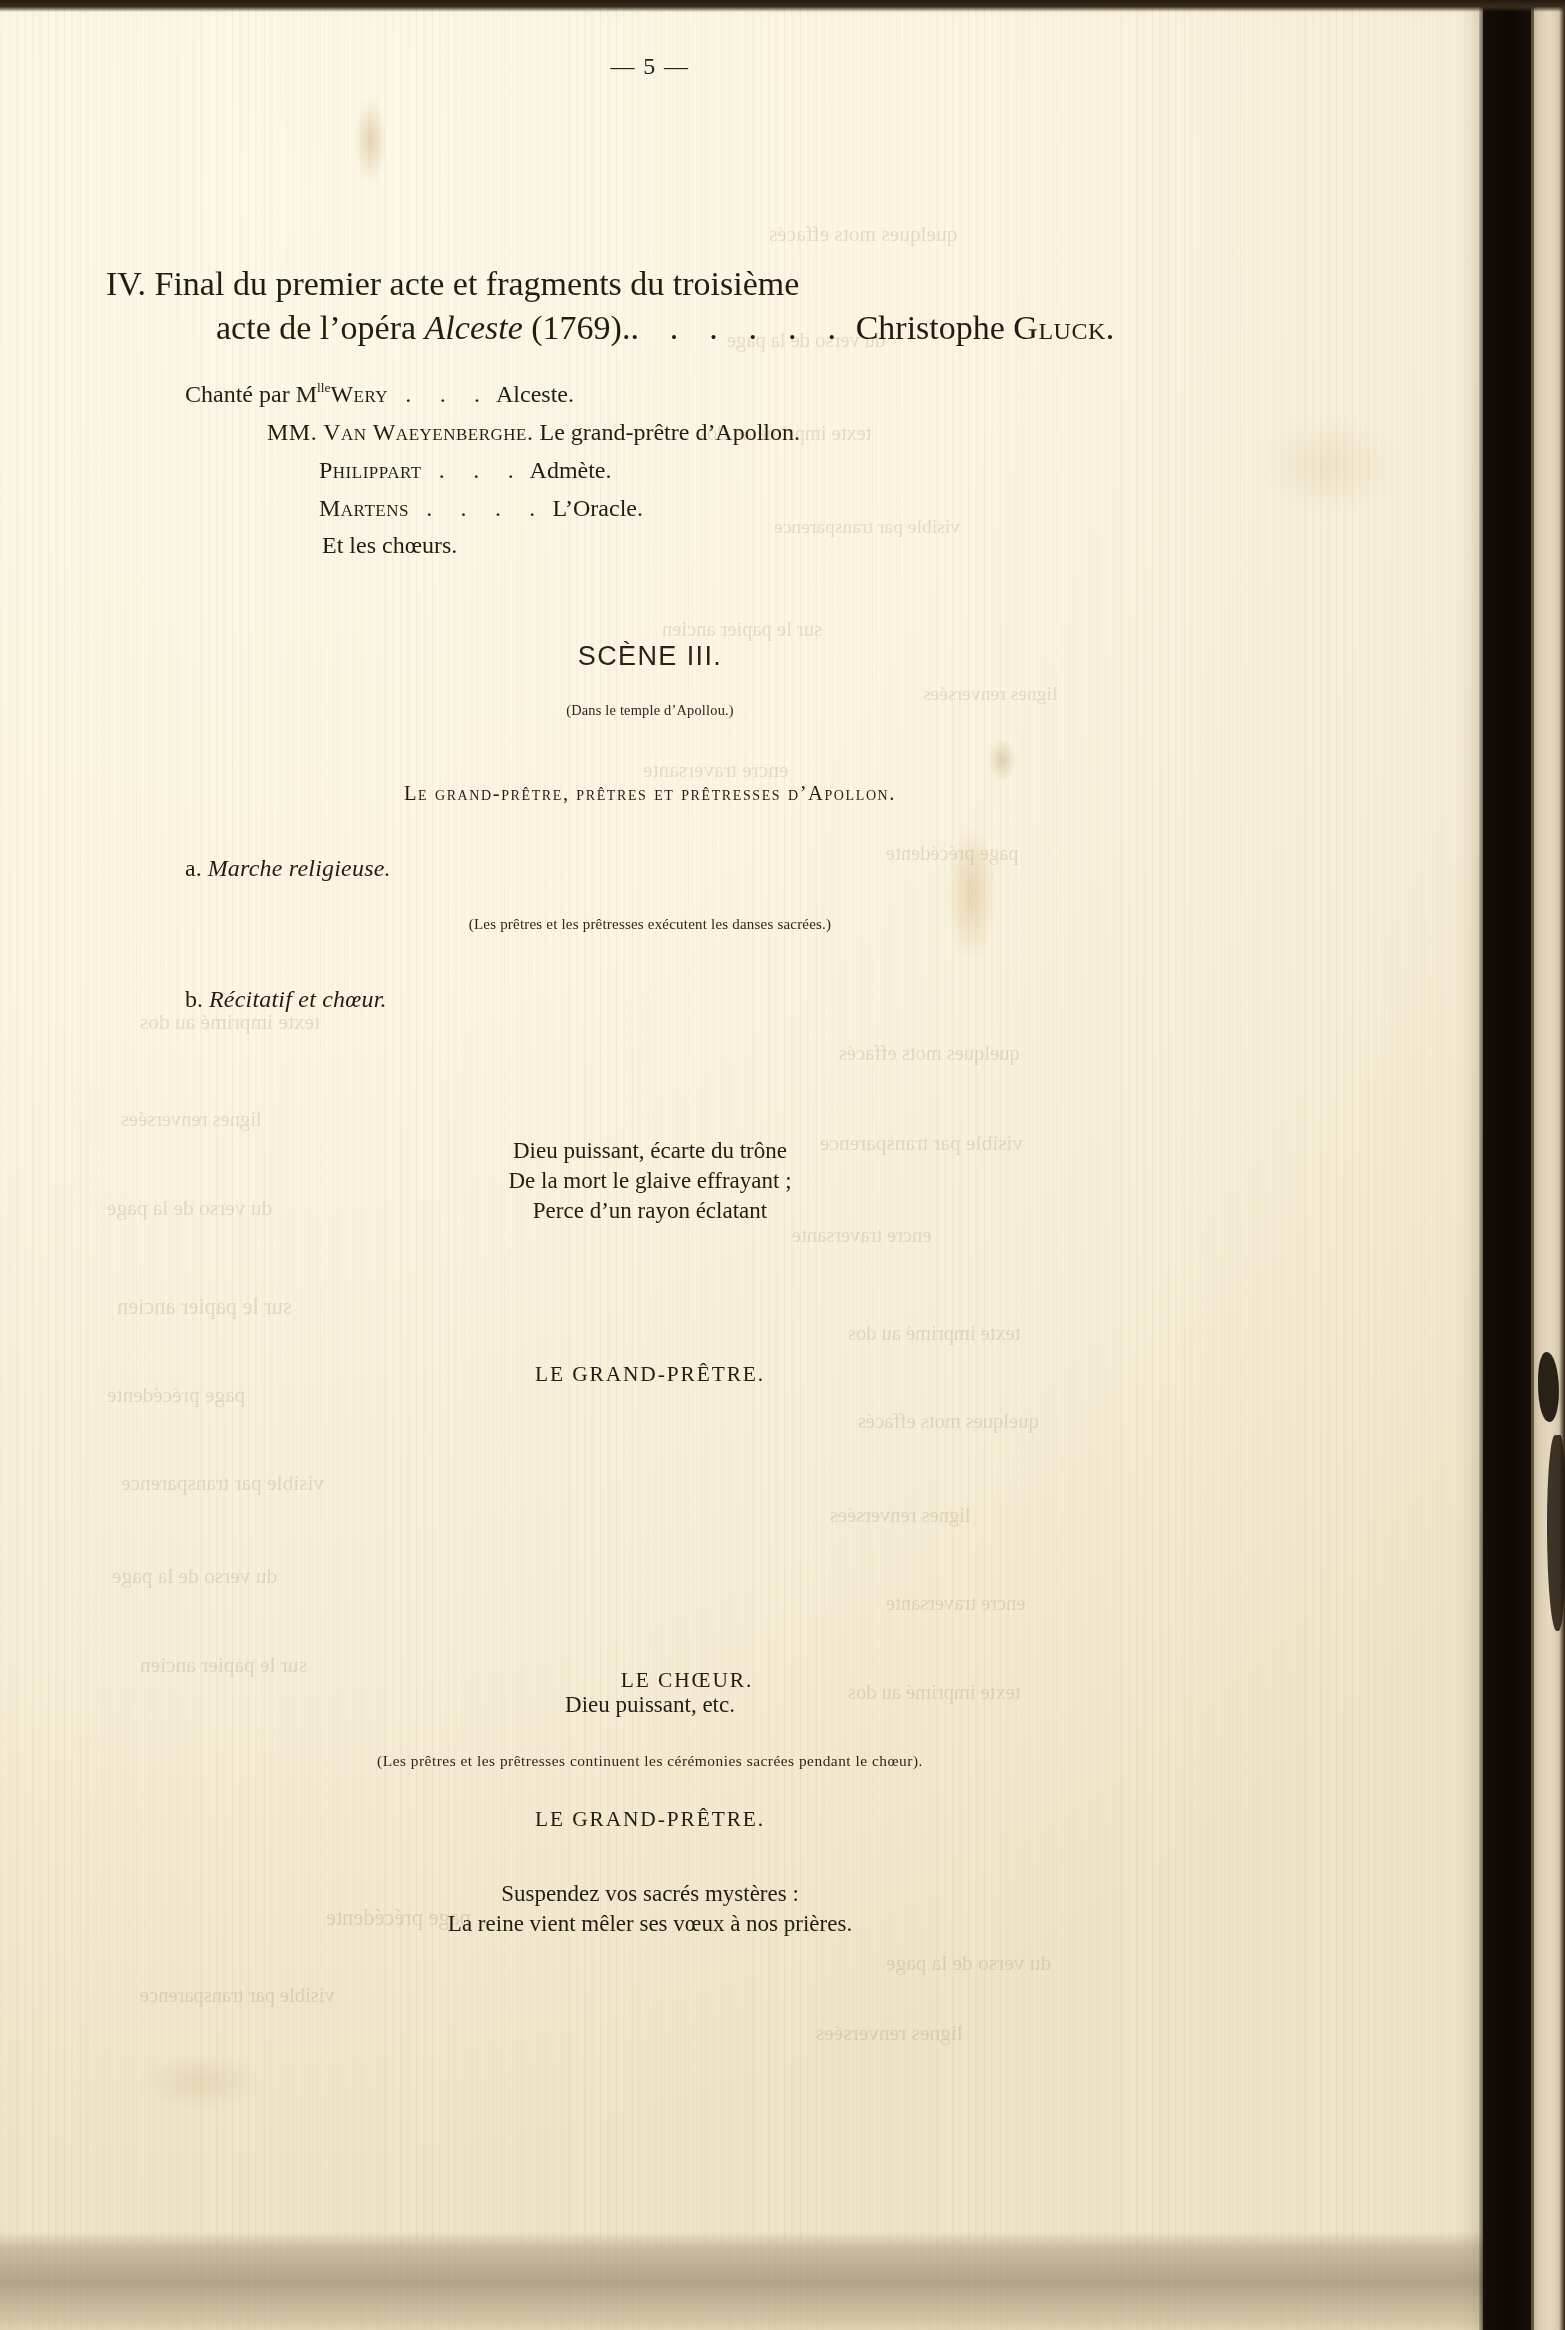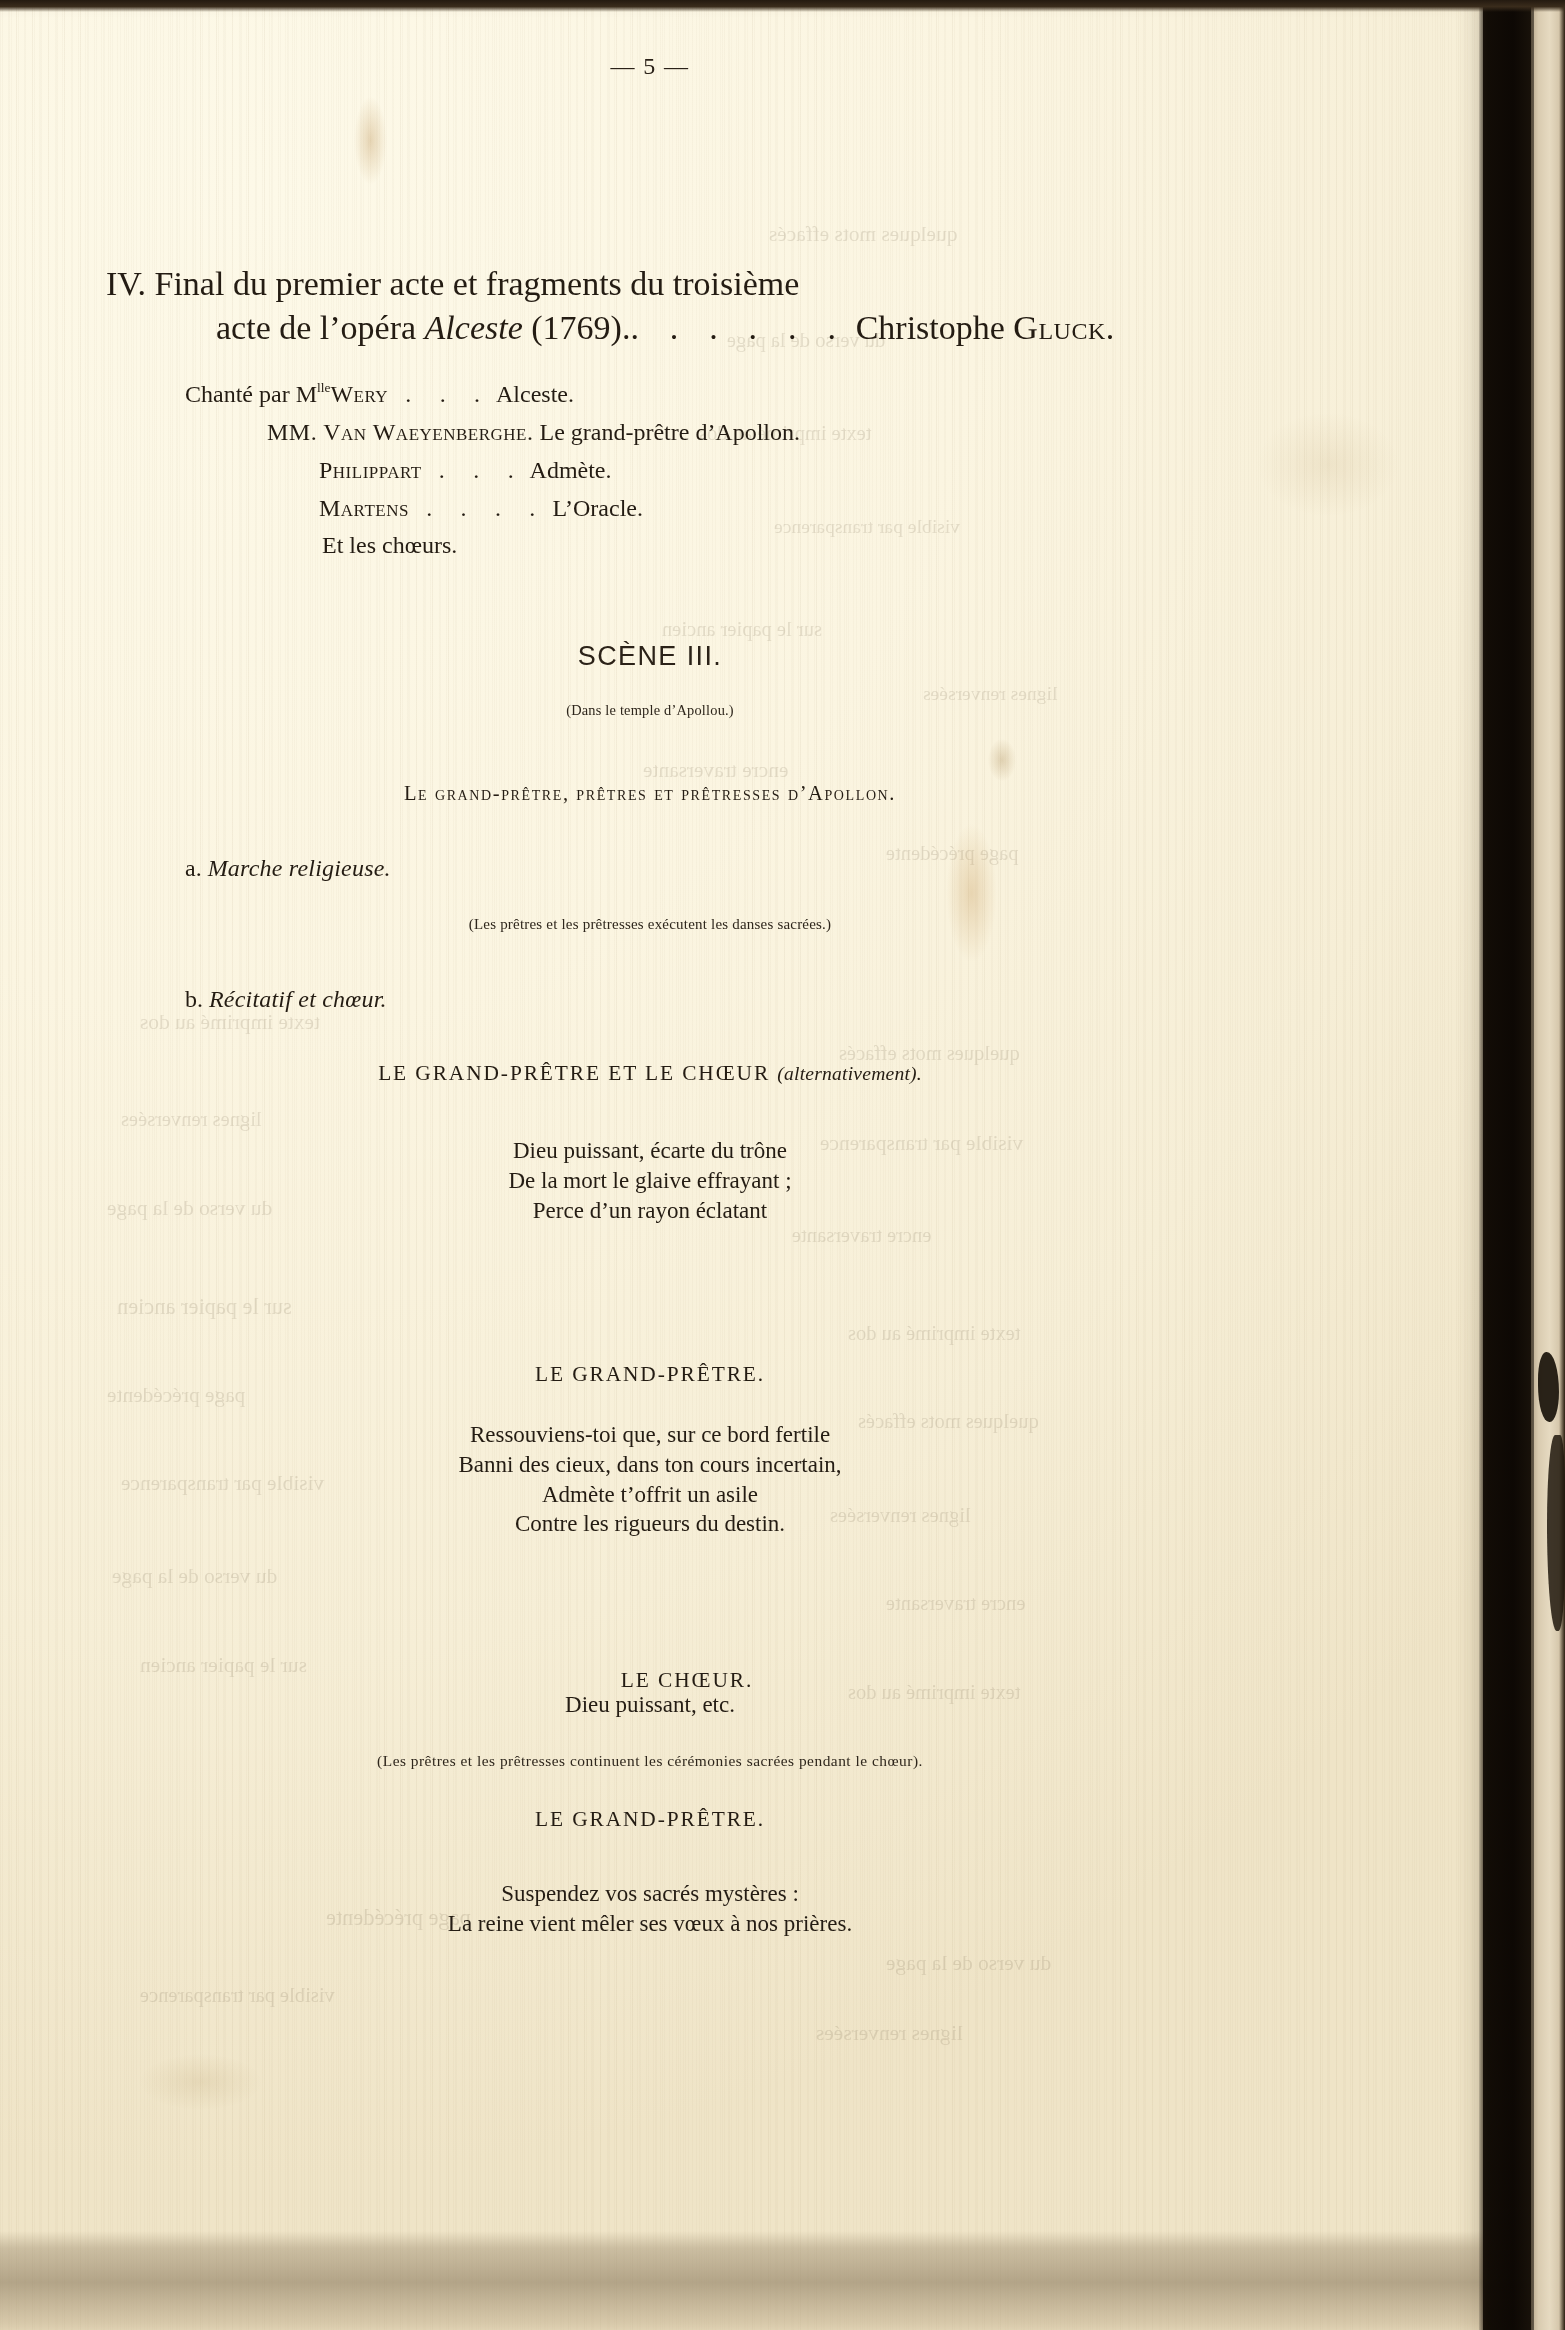--- a/index.html
+++ b/index.html
@@ -374,39 +374,29 @@
         <span>a.</span>
         <span class="lbl">Marche religieuse.</span>
       </div>
       <div class="stage-dir d2">(Les prêtres et les prêtresses exécutent les danses sacrées.)</div>
 
       <div class="numbered b">
         <span>b.</span>
         <span class="lbl">Récitatif et chœur.</span>
       </div>
 
-      <div class="speaker sp1">
-        <span>LE GRAND-PRÊTRE ET LE CHŒUR</span>
-        <span class="paren">(alternativement).</span>
-      </div>
       <div class="verse v1">
         <div>Dieu puissant, écarte du trône</div>
         <div>De la mort le glaive effrayant ;</div>
         <div>Perce d’un rayon éclatant</div>
       </div>
 
       <div class="speaker sp2">
         <span>LE GRAND-PRÊTRE.</span>
       </div>
-      <div class="verse v2">
-        <div>Ressouviens-toi que, sur ce bord fertile</div>
-        <div>Banni des cieux, dans ton cours incertain,</div>
-        <div>Admète t’offrit un asile</div>
-        <div>Contre les rigueurs du destin.</div>
-      </div>
 
       <div class="speaker sp3">
         <span>LE CHŒUR.</span>
       </div>
       <div class="verse v3">
         <div>Dieu puissant, etc.</div>
       </div>
 
       <div class="stage-dir d3">(Les prêtres et les prêtresses continuent les cérémonies sacrées pendant le chœur).</div>
 

